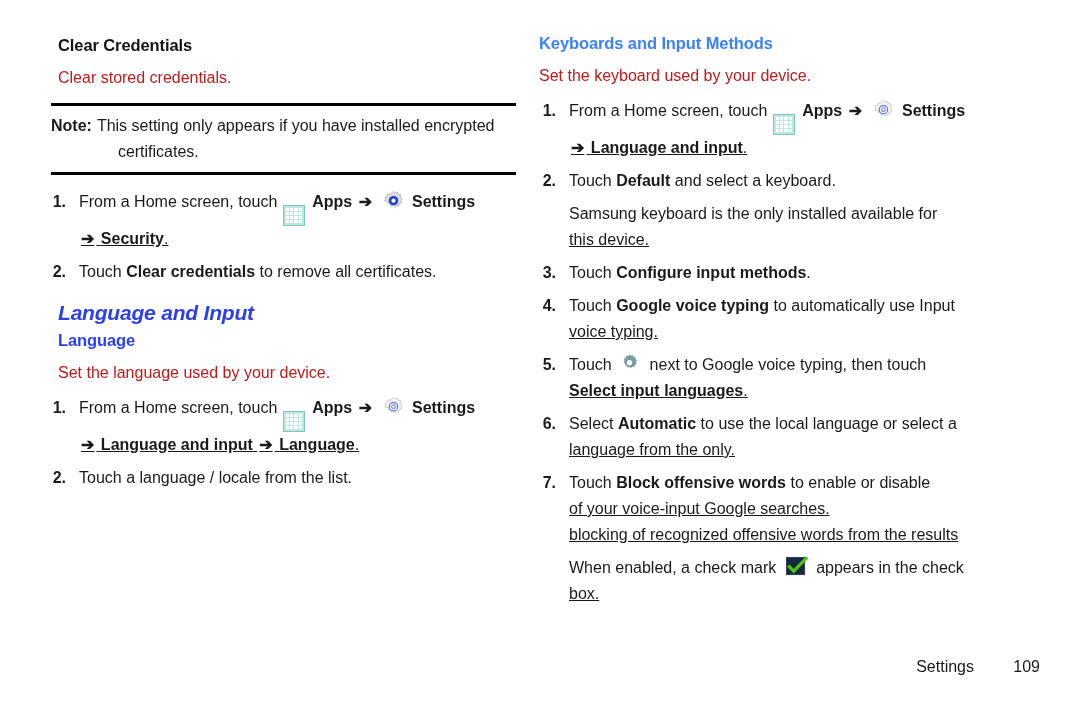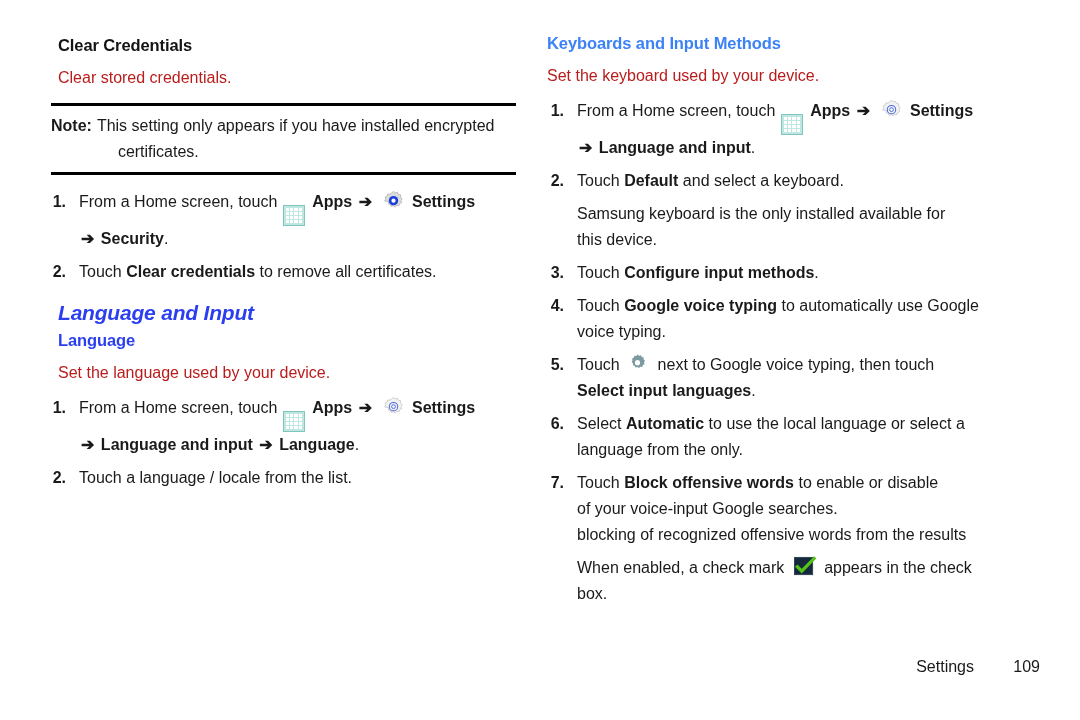--- a/index.html
+++ b/index.html
@@ -15,21 +15,21 @@
     position: relative;
     overflow: hidden;
   }
 
   .page {
     position: absolute;
     inset: 0;
     display: flex;
     padding: 30px 40px 0 45px;
     box-sizing: border-box;
-    gap: 28px;
+    gap: 20px;
   }
 
   .col {
     width: 470px;
     flex: 0 0 470px;
     position: relative;
   }
 
   
   .h-black {
@@ -118,20 +118,21 @@
     text-align: right;
     font-weight: bold;
     padding-right: 13px;
     box-sizing: border-box;
   }
   .step-body {
     flex: 1 1 auto;
   }
   .step-cont {
     display: block;
+    text-decoration: underline;
   }
   .sub-para {
     display: flex;
     font-size: 16px;
     line-height: 26px;
     margin-bottom: 7px;
   }
   .sub-para .step-num { visibility: hidden; }
 
   b, .b { font-weight: bold; }
@@ -414,21 +415,21 @@
           <span>Touch</span>
           <b>Configure input methods</b><span>.</span>
         </span>
       </li>
 
       <li class="step">
         <span class="step-num">4.</span>
         <span class="step-body">
           <span>Touch</span>
           <b>Google voice typing</b>
-          <span>to automatically use Google</span>
+          <span>to automatically use Input</span>
           <span class="step-cont">voice typing.</span>
         </span>
       </li>
 
       <li class="step">
         <span class="step-num">5.</span>
         <span class="step-body">
           <span>Touch</span>
           <span class="icon icon-gear">
             <svg viewBox="0 0 24 24" width="21" height="20" aria-hidden="true">

